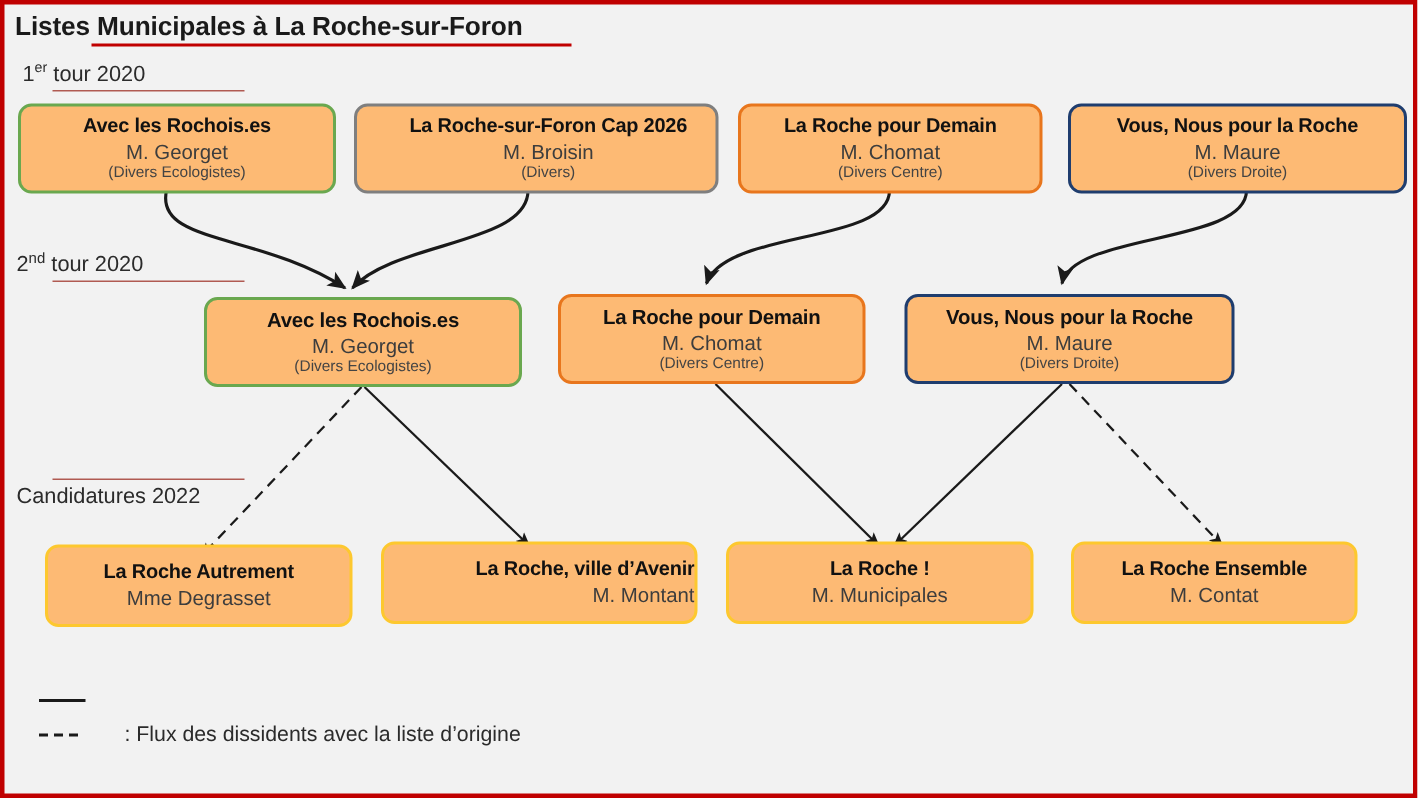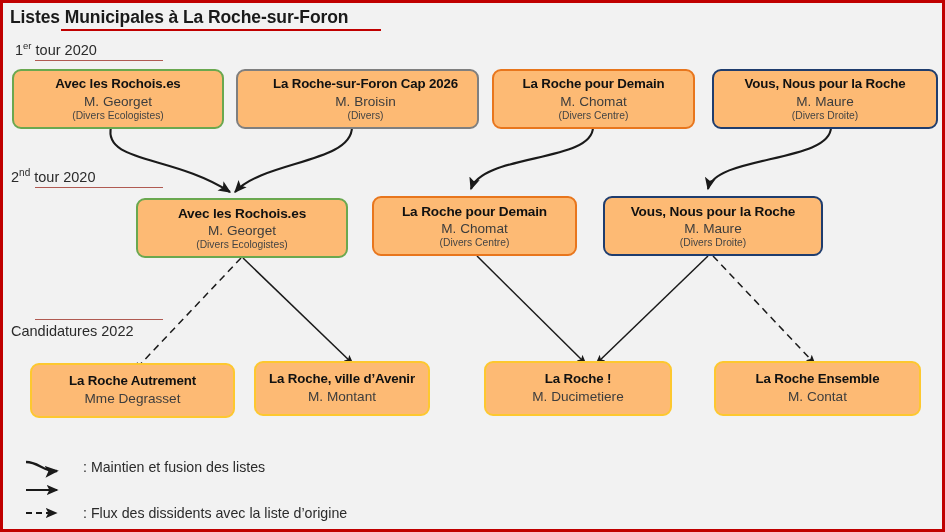--- a/index.html
+++ b/index.html
@@ -164,50 +164,37 @@
     <div class="n-title">Vous, Nous pour la Roche</div>
     <div class="n-person">M. Maure</div>
     <div class="n-party">(Divers Droite)</div>
   </div>
 
   <div class="node w-yellow" style="left:27px;top:360px;width:205px;height:55px;">
     <div class="n-title">La Roche Autrement</div>
     <div class="n-person">Mme Degrasset</div>
   </div>
 
-  <div class="node w-yellow" style="left:251px;top:358px;width:176px;height:55px;">
+  <div class="node w-yellow" style="left:251px;top:358px;width:211px;height:55px;align-items:flex-end;">
     <div class="n-title">La Roche, ville d’Avenir</div>
     <div class="n-person">M. Montant</div>
   </div>
 
-  <div class="node w-yellow" style="left:481px;top:358px;width:188px;height:55px;">
+  <div class="node w-yellow" style="left:481px;top:358px;width:205px;height:55px;">
     <div class="n-title">La Roche !</div>
-    <div class="n-person">M. Ducimetiere</div>
-  </div>
-
-  <div class="node w-yellow" style="left:711px;top:358px;width:207px;height:55px;">
+    <div class="n-person">M. Municipales</div>
+  </div>
+
+  <div class="node w-yellow" style="left:711px;top:358px;width:191px;height:55px;">
     <div class="n-title">La Roche Ensemble</div>
     <div class="n-person">M. Contat</div>
   </div>
 
   <div class="legend">
 
-    <div class="legend-row">
-      <div class="legend-glyph">
-        <svg width="60" height="22" viewBox="0 0 60 22">
-          <defs>
-            <marker id="lah" markerWidth="7" markerHeight="7" refX="5.2" refY="3" orient="auto" markerUnits="strokeWidth">
-              <path d="M0,0.4 L6,3 L0,5.6 L1.4,3 Z" fill="#1a1a1a"></path>
-            </marker>
-          </defs>
-          <path d="M3,6 C16,6 20,16 34,15" fill="none" stroke="#1a1a1a" stroke-width="2.3" marker-end="url(#lah)"></path>
-        </svg>
-      </div>
-      <div class="legend-text">: Maintien et fusion des listes</div>
-    </div>
 
     <div class="legend-row">
       <div class="legend-glyph">
         <svg width="60" height="22" viewBox="0 0 60 22">
           <path d="M3,11 L34,11" fill="none" stroke="#1a1a1a" stroke-width="2" marker-end="url(#lah)"></path>
         </svg>
       </div>
     </div>
 
     <div class="legend-row">

